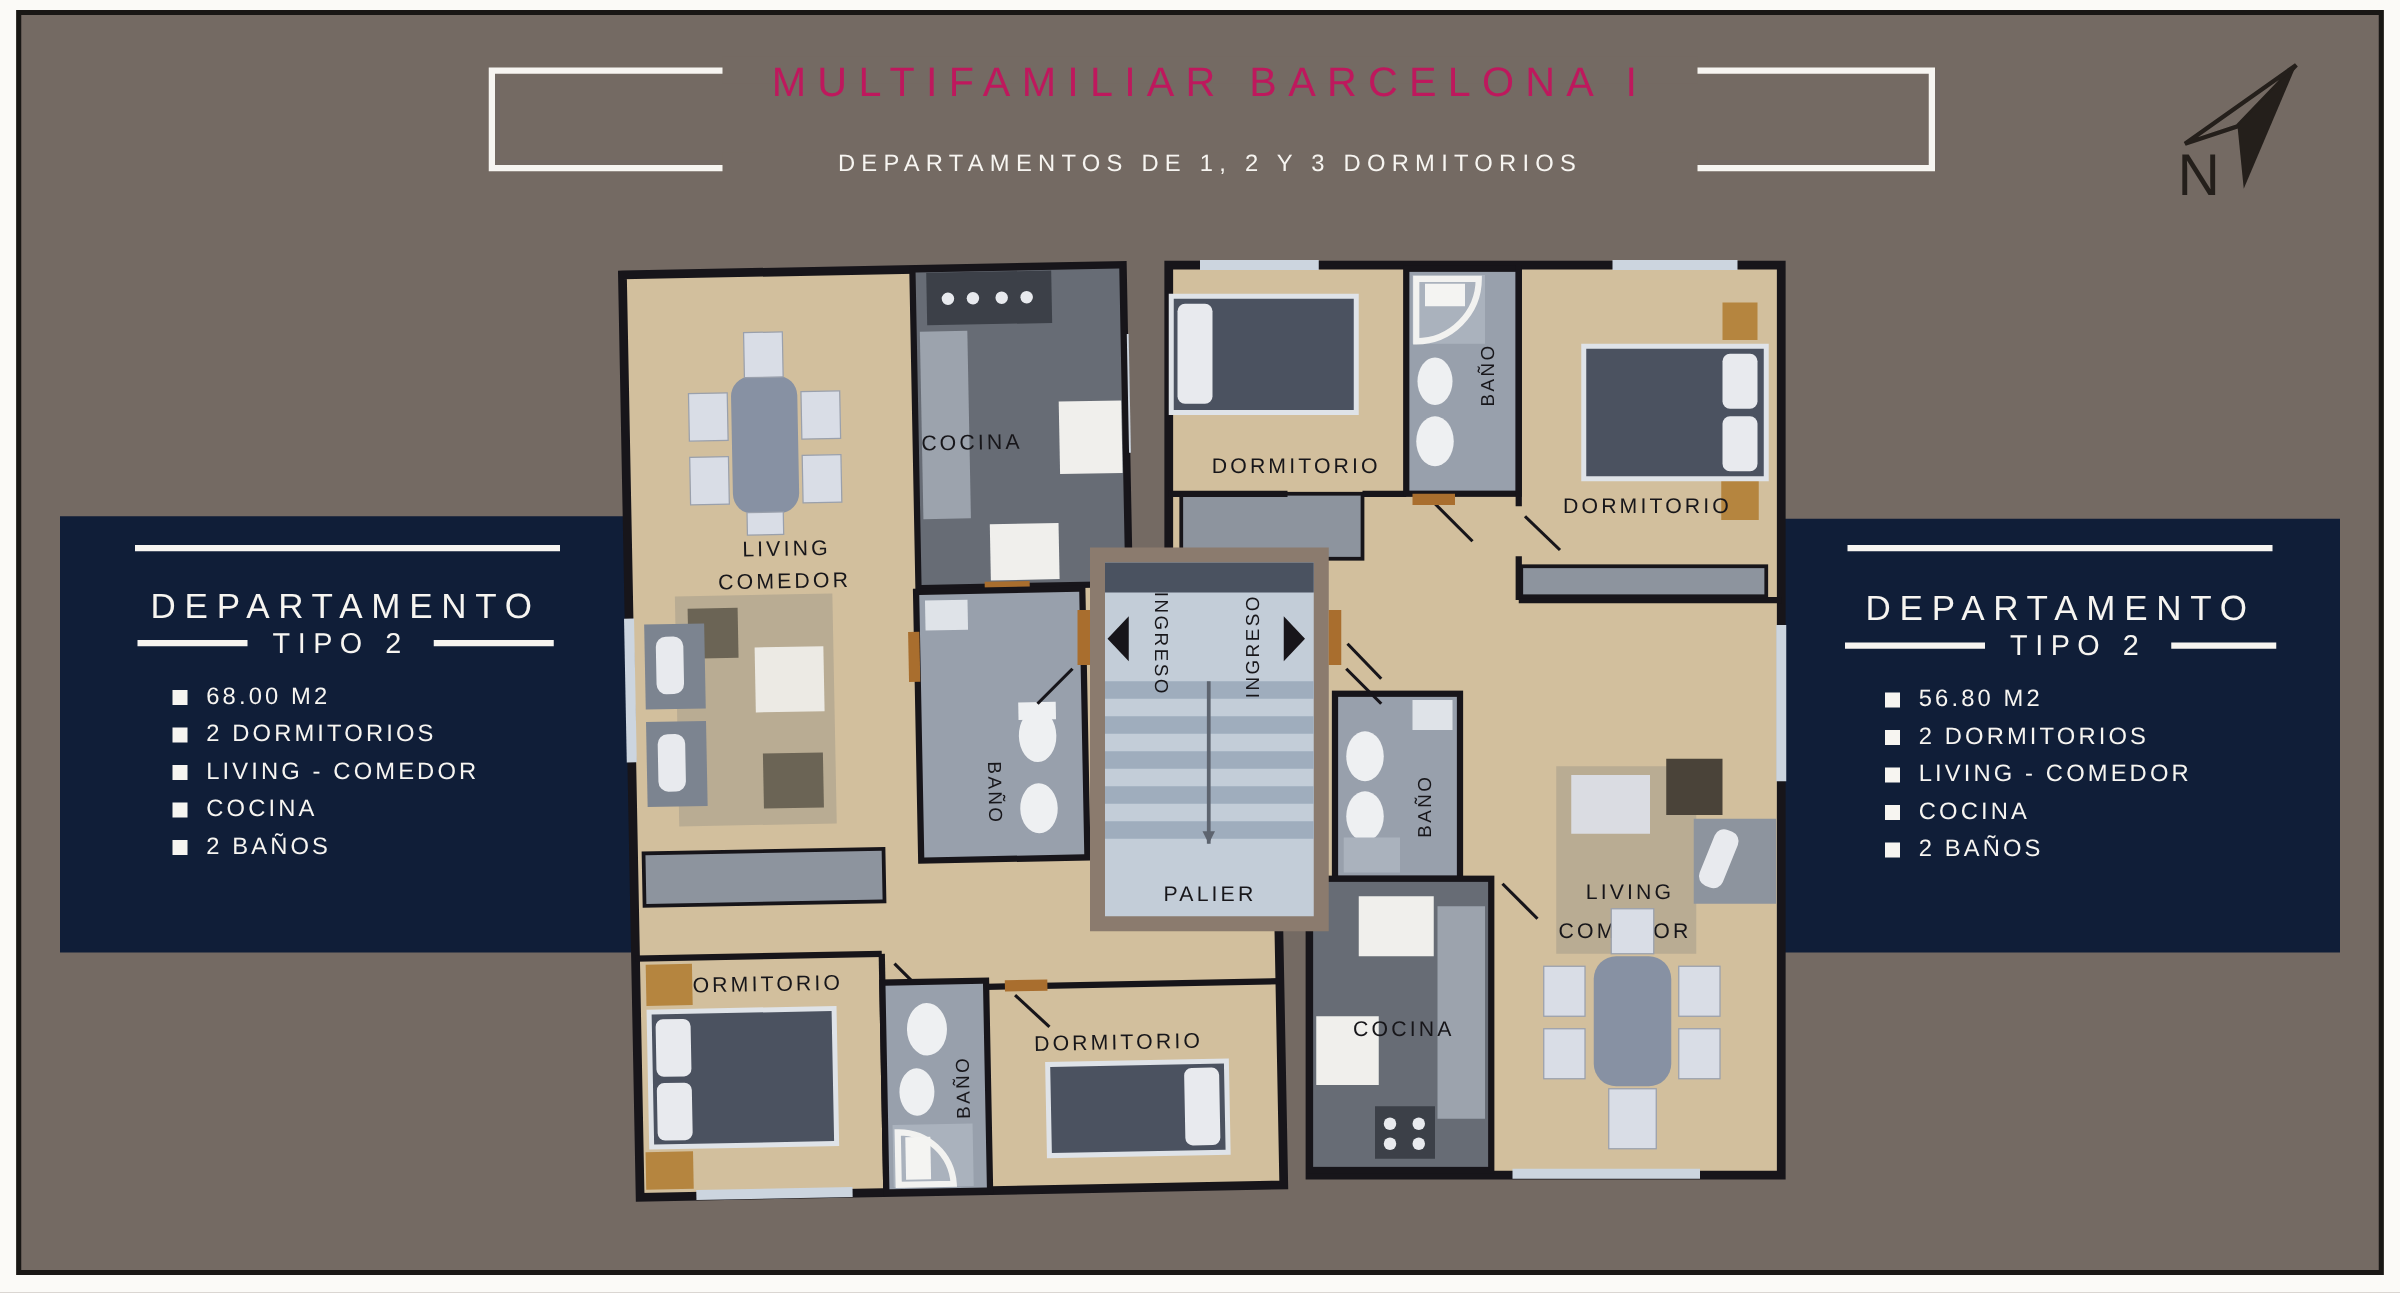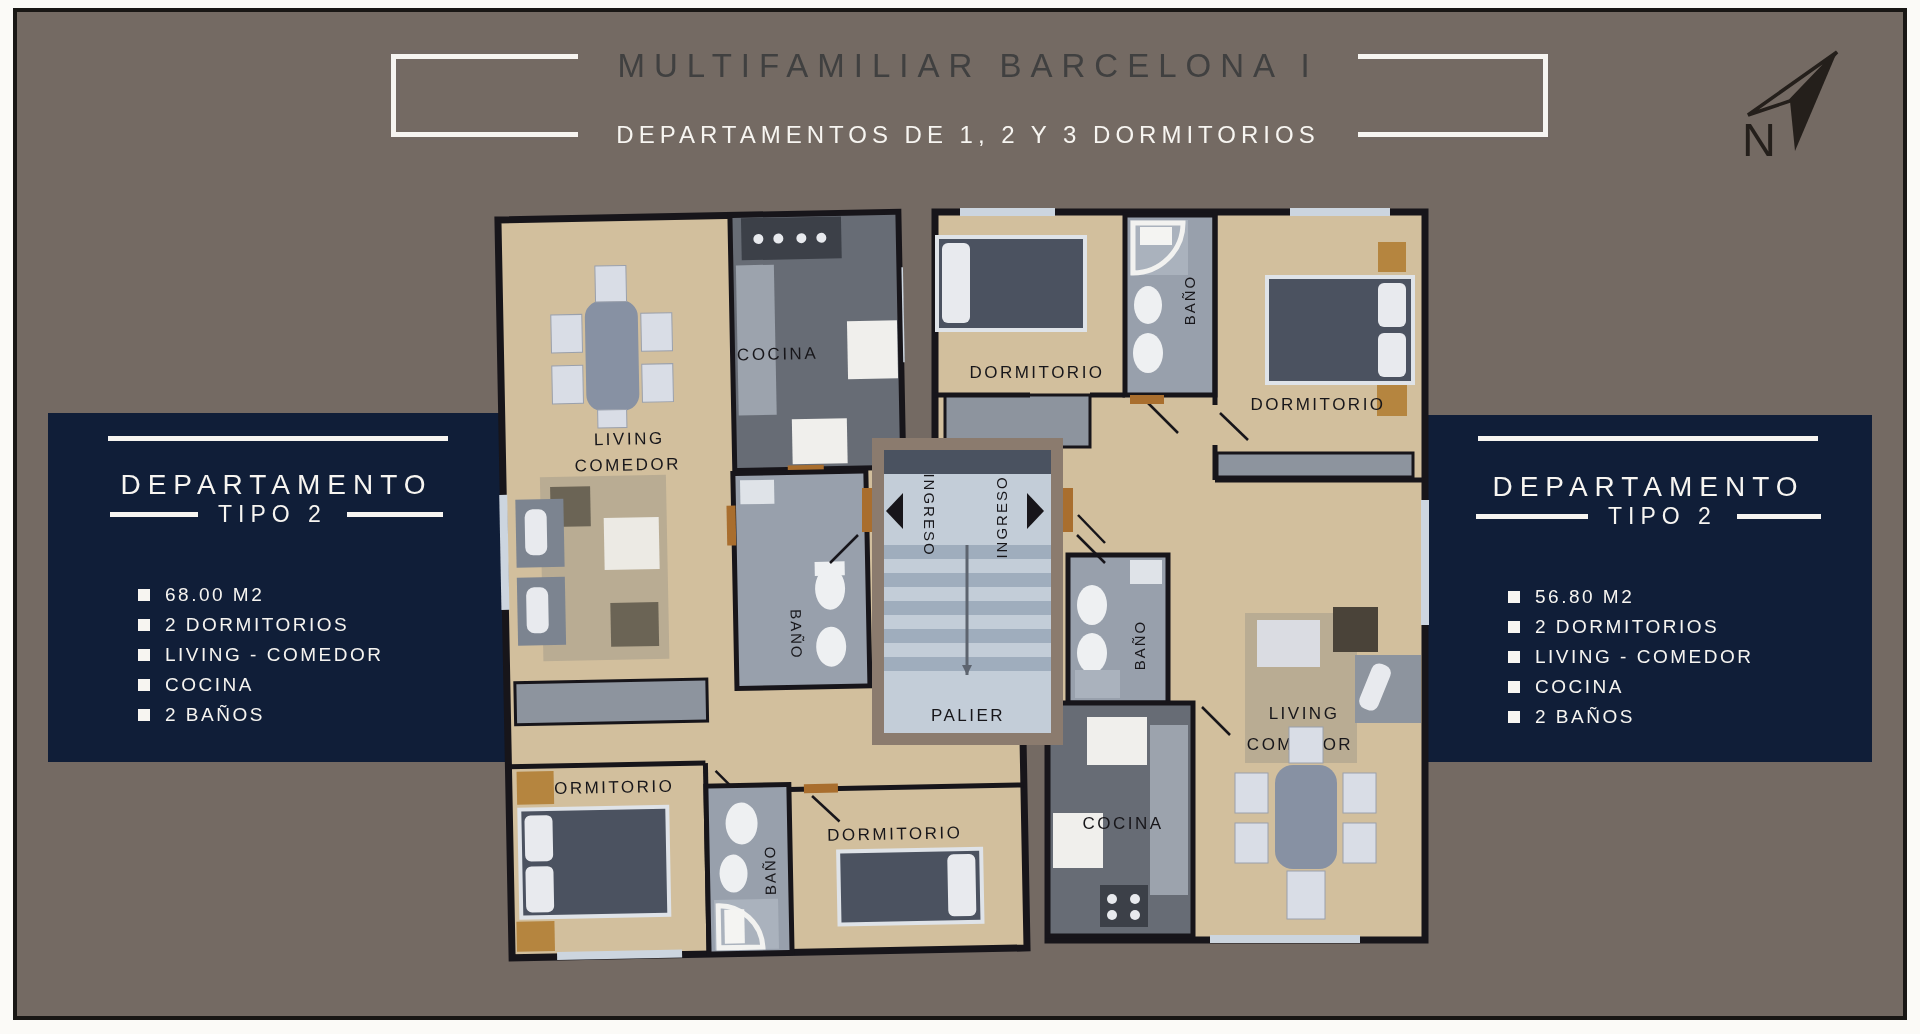--- a/index.html
+++ b/index.html
@@ -11,39 +11,39 @@
   #board { left:13px; top:8px; width:1894px; height:1012px;
            background:#746a63; border:4px solid #191715; }
 
   
   #title-frame { left:391px; top:54px; width:1157px; height:83px;
                  border:5px solid #f7f5f1; }
   .frame-gap { background:#746a63; height:22px; }
   #gap-top    { left:578px; top:45px;  width:780px; }
   #gap-bottom { left:578px; top:122px; width:780px; }
   #main-title { left:488px; top:47px; width:960px; text-align:center;
-                color:#404040; font-size:33px; letter-spacing:9px; font-weight:500; }
+                color:#be185d; font-size:33px; letter-spacing:9px; font-weight:500; }
   #sub-title  { left:488px; top:121px; width:960px; text-align:center;
-                color:#f7f5f1; font-size:24px; letter-spacing:5px; font-weight:500; }
+                color:#f7f5f1; font-size:19px; letter-spacing:5px; font-weight:500; }
 
   
   #north { left:1736px; top:38px; width:122px; height:126px; }
 
   
   .panel { background:#101e38; color:#f7f5f1; }
   #panel-left  { left:48px;   top:413px; width:457px; height:349px; }
   #panel-right { left:1425px; top:415px; width:447px; height:347px; }
   .panel-rule { position:absolute; height:5px; background:#f7f5f1; }
   .panel h2 { position:absolute; top:56px; left:0; width:100%; text-align:center;
               font-size:28px; font-weight:500; letter-spacing:7px; }
   .tipo-row { position:absolute; top:88px; left:0; width:100%;
               display:flex; align-items:center; justify-content:center; gap:20px; }
   .tipo-line { height:5px; background:#f7f5f1; }
   .tipo-text { font-size:23px; font-weight:500; letter-spacing:6px; }
-  .panel ul { position:absolute; top:130px; list-style:none;margin-top:37px; }
+  .panel ul { position:absolute; top:130px; list-style:none; }
   #panel-left  ul { left:90px; }
   #panel-right ul { left:83px; }
   .panel li { display:flex; align-items:center; gap:15px; height:30px;
               font-size:19px; letter-spacing:2.5px; font-weight:500; }
   .bullet { width:12px; height:12px; background:#f7f5f1; flex:0 0 12px; }
 
   
   #plans { left:490px; top:205px; }
   #plans text { fill:#17161a; font-family:"Liberation Sans", sans-serif;
                 font-size:17px; letter-spacing:2.5px; font-weight:500; }

